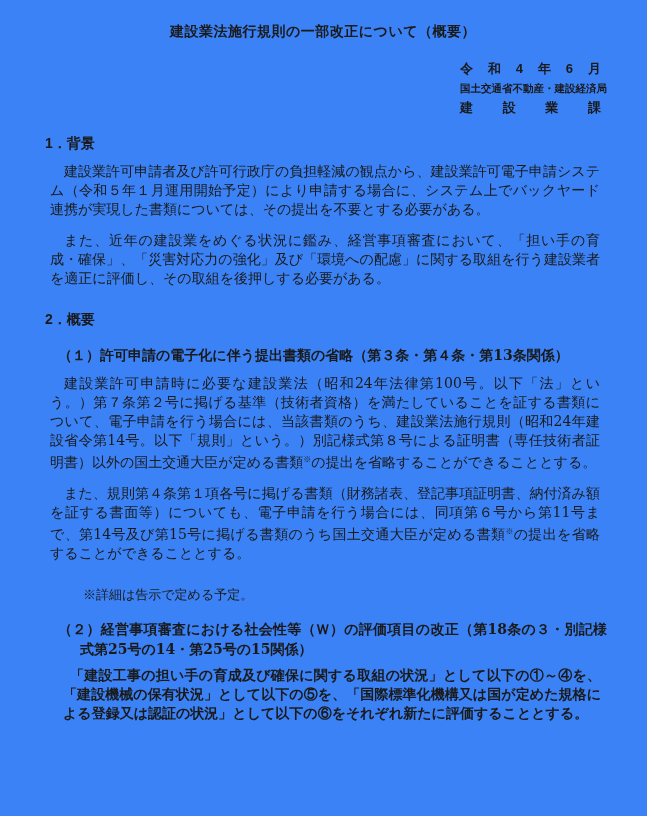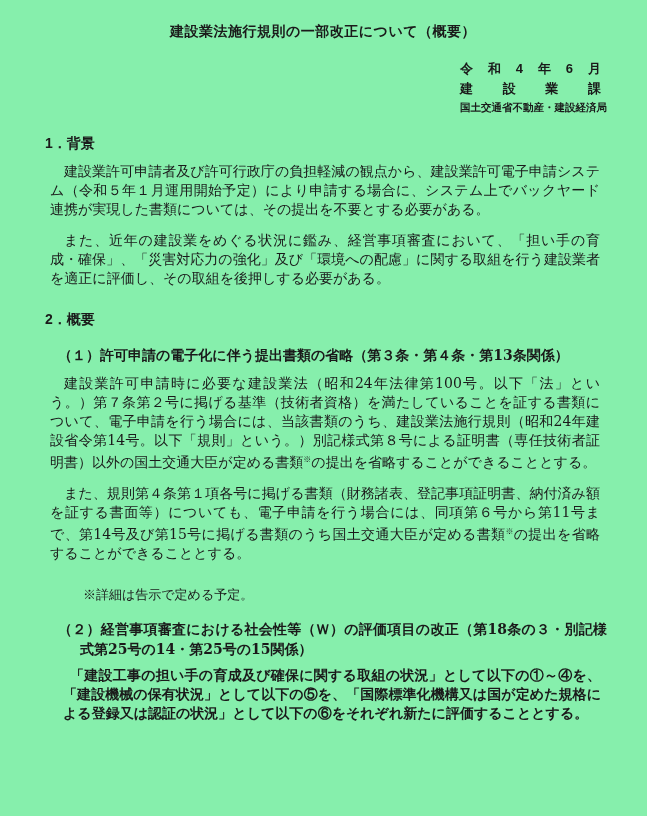--- a/index.html
+++ b/index.html
@@ -5,21 +5,21 @@
   html, body {
     margin: 0;
     padding: 0;
     background: #ffffff;
   }
   .page {
     position: relative;
     width: 647px;
     height: 816px;
     box-sizing: border-box;
-    background: #86efac;
+    background: #3b82f6;
     color: #1a1a1a;
     padding: 0 46px 0 45px;
     overflow: hidden;
     font-family: "DejaVu Serif", "Liberation Serif", serif;
   }
   .gothic {
     font-family: "Liberation Sans", "DejaVu Sans", sans-serif;
     font-weight: bold;
   }
   .doc-title {
@@ -98,22 +98,22 @@
 </style>
 </head>
 <body>
 
 <div class="page">
 
   <h1 class="doc-title gothic">建設業法施行規則の一部改正について（概要）</h1>
 
   <div class="issuer">
     <div class="issuer-line issuer-date gothic">令和4年6月</div>
+    <div class="issuer-line issuer-bureau gothic">国土交通省不動産・建設経済局</div>
     <div class="issuer-line issuer-division gothic">建設業課</div>
-    <div class="issuer-line issuer-bureau gothic">国土交通省不動産・建設経済局</div>
   </div>
 
   <section>
     <h2 class="sec-heading first gothic">1．背景</h2>
     <p class="body-text indent s1-body s1-first">建設業許可申請者及び許可行政庁の負担軽減の観点から、建設業許可電子申請システム（令和５年１月運用開始予定）により申請する場合に、システム上でバックヤード連携が実現した書類については、その提出を不要とする必要がある。</p>
     <p class="body-text indent s1-body">また、近年の建設業をめぐる状況に鑑み、経営事項審査において、「担い手の育成・確保」、「災害対応力の強化」及び「環境への配慮」に関する取組を行う建設業者を適正に評価し、その取組を後押しする必要がある。</p>
   </section>
 
   <section>
     <h2 class="sec-heading second gothic">2．概要</h2>

